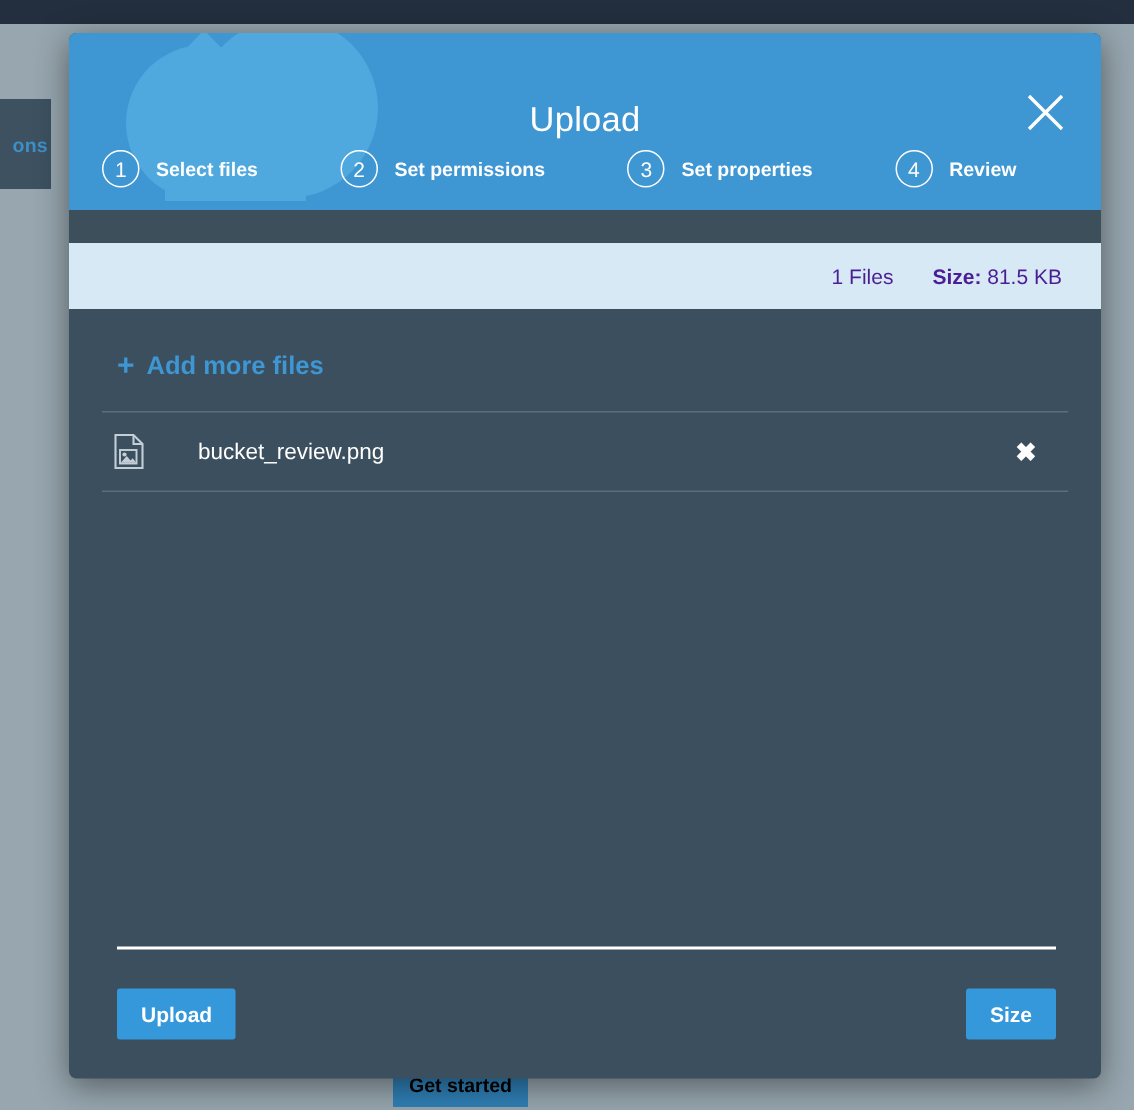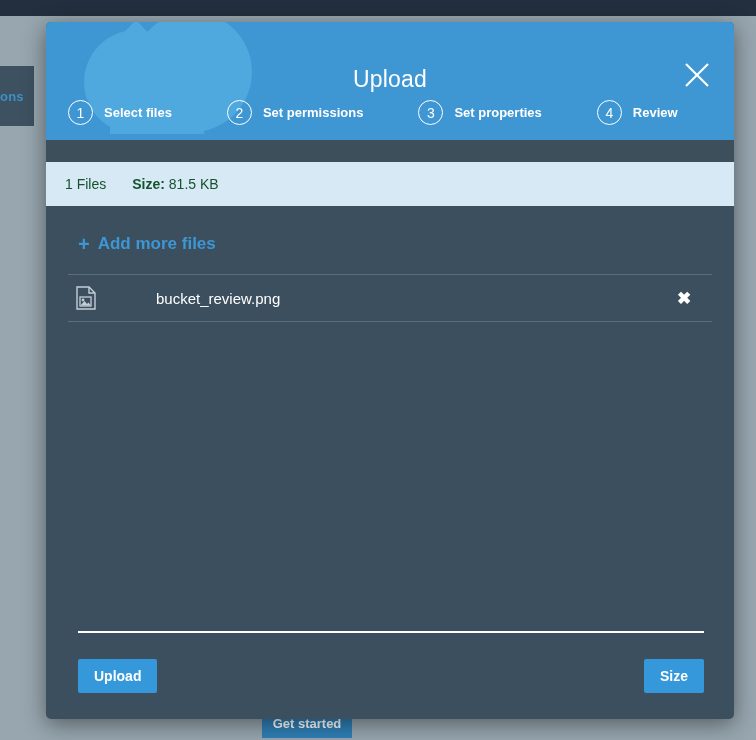--- a/index.html
+++ b/index.html
@@ -22,37 +22,37 @@
   }
 
   #bg-canvas {
     position: absolute; top: 16px; left: 0; width: 756px; height: 724px;
     background: #97a6af;
   }
 
   #bg-sidebar {
     position: absolute; top: 66px; left: 0; width: 34px; height: 60px;
     background: #3d5161;
-    display: flex; align-items: center; justify-content: flex-start;
+    display: flex; align-items: center; justify-content: flex-end;
     padding-right: 2px;
   }
   #bg-sidebar-label {
     color: #3e8fc6; font-size: 13px; font-weight: bold; letter-spacing: .2px;
   }
 
   #bg-text-block {
     position: absolute; top: 578px; left: 690px; width: 70px;
     color: #4b5c68; font-size: 13px; line-height: 20px;
     white-space: nowrap; overflow: hidden;
   }
 
   #bg-get-started {
     position: absolute; top: 709px; left: 262px;
     width: 90px; height: 29px;
-    background: #2f7fb5; color: #ffffff;
+    background: #2f7fb5; color: #000000;
     font-size: 13px; font-weight: bold;
     display: flex; align-items: center; justify-content: center; text-align: center;
   }
 
   
   #upload-modal {
     position: absolute; top: 22px; left: 46px;
     width: 688px; height: 697px;
     background: #3c4f5e;
     border-radius: 5px;
@@ -111,21 +111,21 @@
   #header-strip {
     height: 22px; flex: 0 0 22px; background: #3e4f5c;
   }
 
   
   #info-bar {
     flex: 0 0 44px; height: 44px;
     background: #d6e9f5;
     display: flex; align-items: center;
     padding-left: 19px;
-    color: #14532d; font-size: 14px;
+    color: #4c1d95; font-size: 14px; justify-content: flex-end;
   }
   .info-item { margin-right: 26px; white-space: nowrap; }
   .info-item b { font-weight: bold; }
 
   
   #modal-body {
     flex: 1 1 auto; position: relative;
     background: #3c4f5e;
     padding: 0 22px;
     display: flex; flex-direction: column;
@@ -141,25 +141,24 @@
     line-height: 1; margin-right: 8px;
   }
   #add-more-files .label {
     color: #3e96d3; font-size: 17px; font-weight: bold;
   }
 
   #file-list { margin-top: 20px; }
 
   .file-row {
     display: flex; align-items: center;
-    height: 48px;
+    height: 54px;
     border-top: 1px solid #5d6e7b;
     border-bottom: 1px solid #5d6e7b;
     padding: 0 8px;
-    gap: 24px;
   }
   .file-icon { flex: 0 0 56px; display: flex; align-items: center; }
   .file-meta { flex: 1 1 auto; }
   .file-name {
     color: #ffffff; font-size: 15px; line-height: 17px;
   }
   .file-size {
     color: #d2dae0; font-size: 11.5px; line-height: 15px; margin-top: 1px;
   }
   .file-remove {

